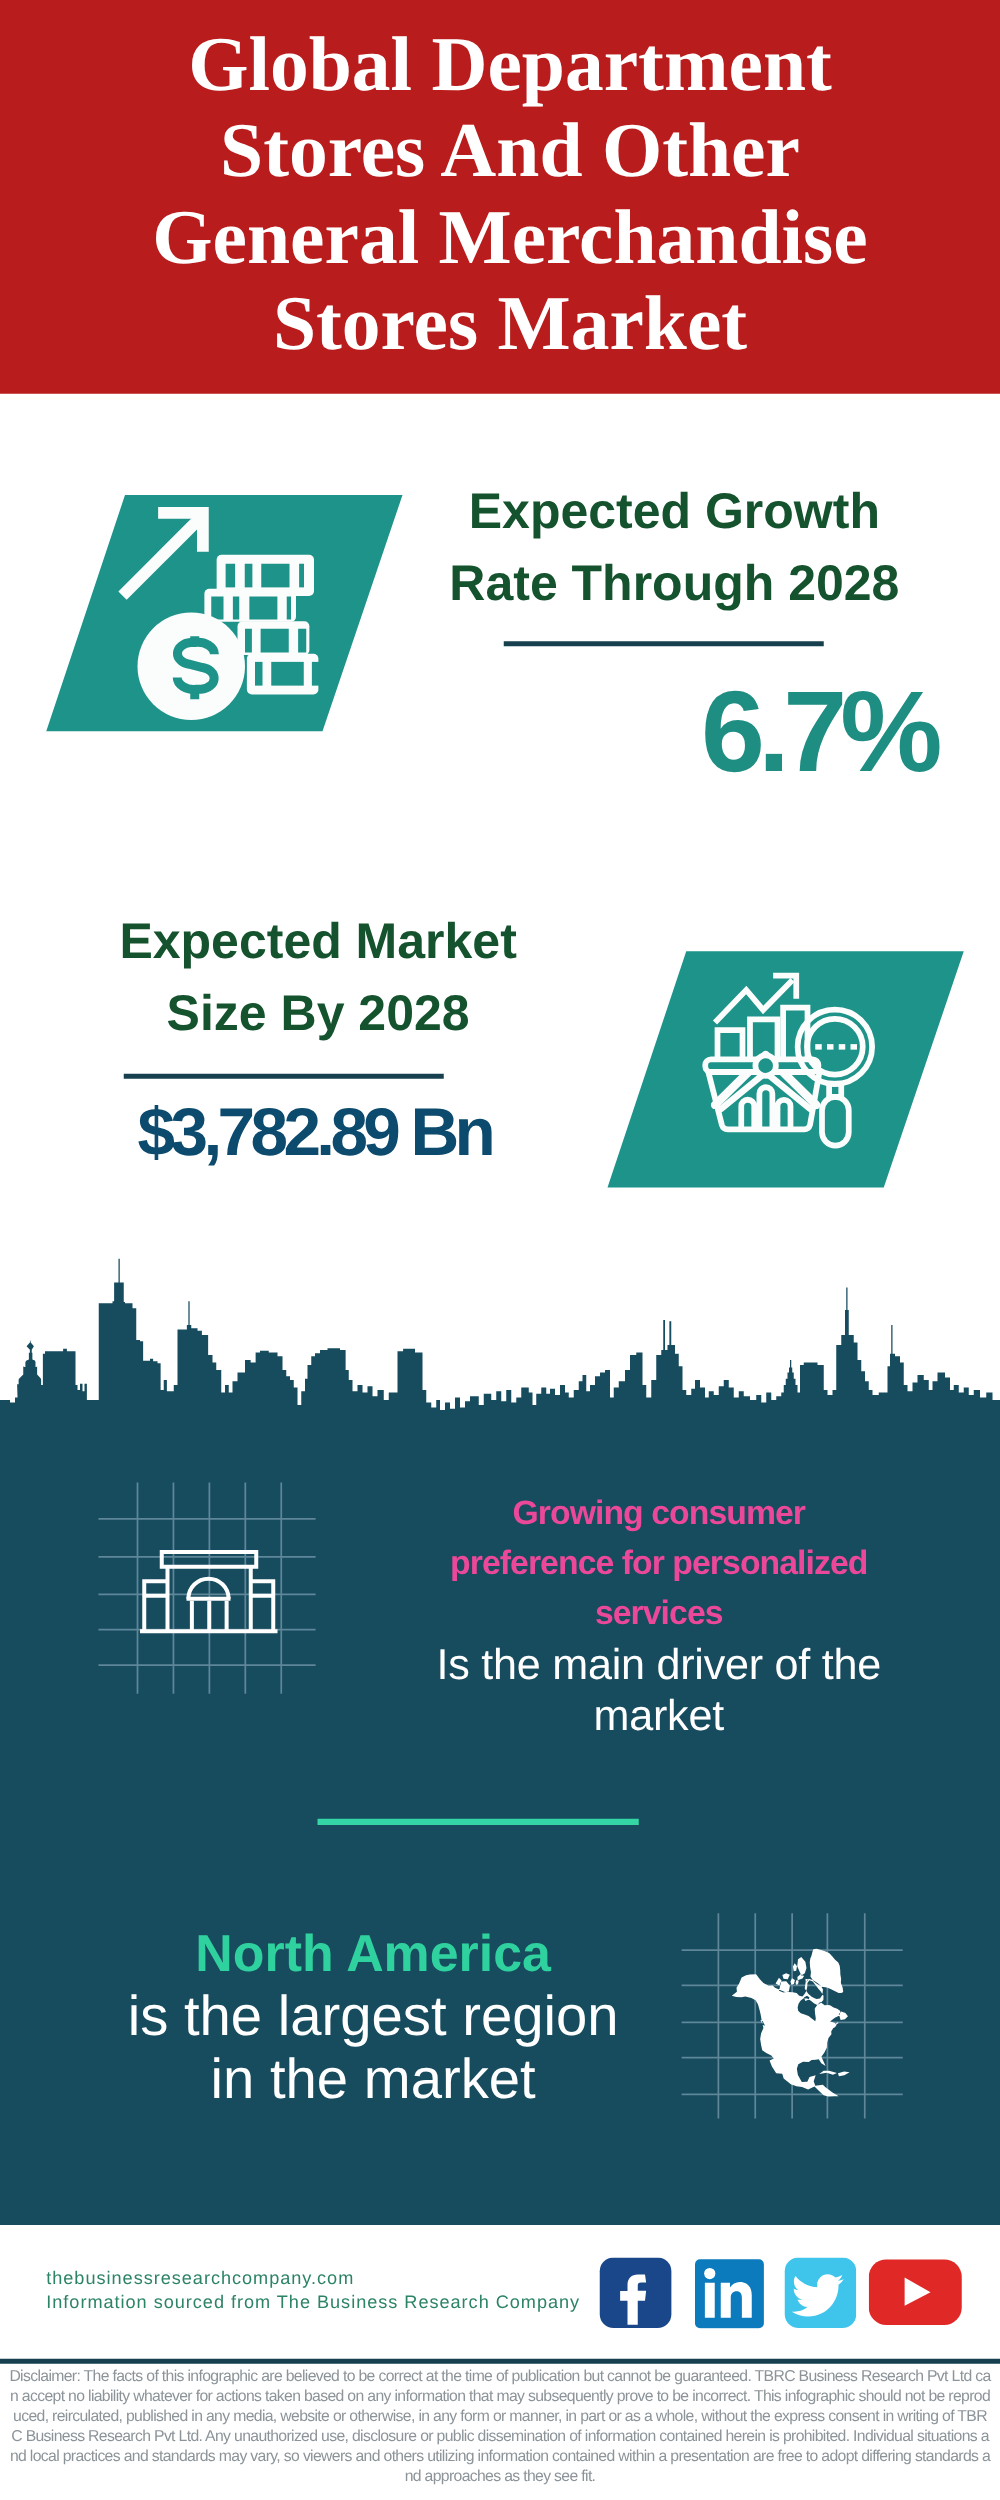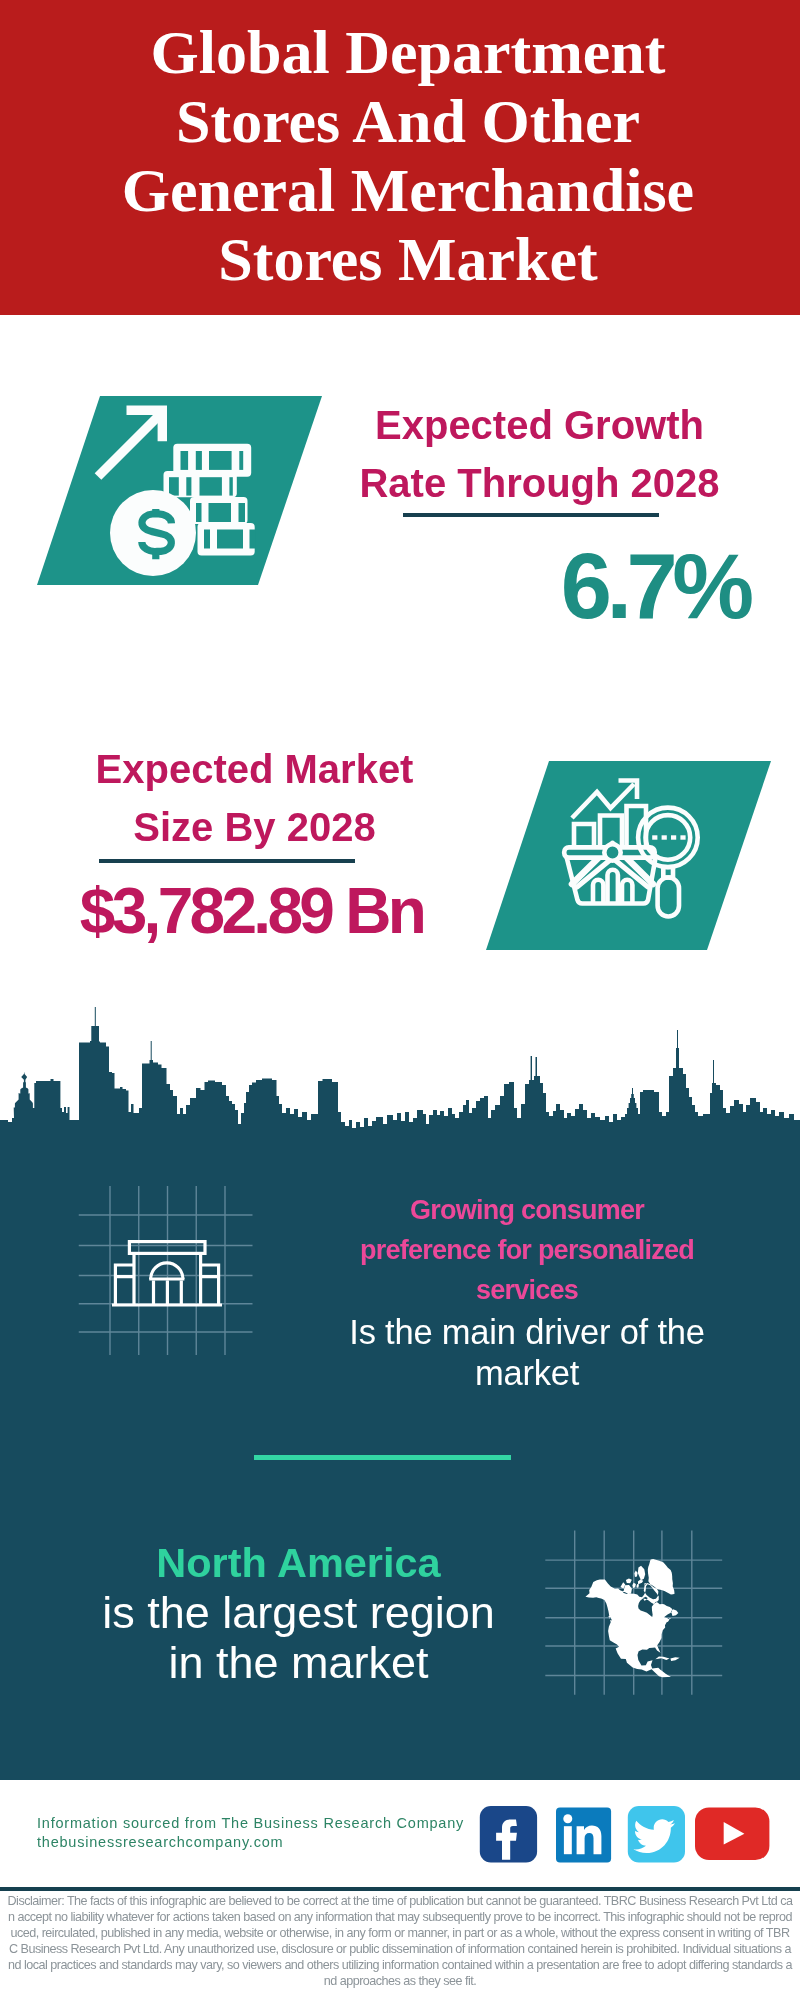--- a/index.html
+++ b/index.html
@@ -13,27 +13,27 @@
   .header .title{position:absolute;left:8px;top:0;width:800px;text-align:center;
     color:#ffffff;font-size:62px;line-height:69px;font-weight:bold;}
   .header .title .l{display:block;}
   .header .title .l1{padding-top:18px;}
 
   
   .stat1-icon{position:absolute;left:35px;top:395px;}
   .stat1-text{position:absolute;left:339.5px;top:381px;width:400px;text-align:center;}
   .stat2-icon{position:absolute;left:484px;top:760px;}
   .stat2-text{position:absolute;left:27px;top:725px;width:455px;text-align:center;}
-  .stat-label{color:#be185d;font-weight:bold;font-size:40px;line-height:57.5px;white-space:nowrap;margin-top:16px;}
+  .stat-label{color:#14532d;font-weight:bold;font-size:40px;line-height:57.5px;white-space:nowrap;}
   .divider{position:absolute;height:4px;background:#17404F;width:256px;}
   #div1{left:403px;top:513px;}
   #div2{left:99px;top:859px;}
   .stat-value{position:absolute;color:#1E8E83;font-weight:bold;font-size:92px;line-height:1;
     letter-spacing:-5.5px;white-space:nowrap;left:9px;top:159px;width:400px;text-align:right;}
-  .stat-value-sm{position:absolute;color:#be185d;font-weight:bold;font-size:64px;line-height:1;
+  .stat-value-sm{position:absolute;color:#0c4a6e;font-weight:bold;font-size:54px;line-height:1;
     letter-spacing:-3.7px;white-space:nowrap;left:-3px;top:154px;width:455px;text-align:center;}
 
   
   .band{position:absolute;left:0;top:1146px;width:800px;height:634px;background:#174B5E;}
   .skyline{position:absolute;left:0;top:1000px;width:800px;height:1000px;}
 
   
   .driver-icon{position:absolute;left:70px;top:1180px;}
   .driver-text{position:absolute;left:301px;top:1190px;width:452px;text-align:center;}
   .hl{color:#ec4899;font-weight:bold;font-size:27px;line-height:40px;letter-spacing:-0.75px;}
@@ -223,22 +223,22 @@
       <path d="M39.7,20.6 V184.7 M69.2,20.6 V184.7 M98.7,20.6 V184.7 M126.9,20.6 V184.7 M156.8,20.6 V184.7"></path>
       <path d="M10.3,50.1 H187.2 M10.3,78.3 H187.2 M10.3,107.8 H187.2 M10.3,136 H187.2 M10.3,165.5 H187.2"></path>
     </g>
     <g transform="translate(49.5,49) scale(1.045,1.01)">
       <path fill-rule="evenodd" d="M8.4,22.7 L11.8,21 L14.7,20.4 L19.5,20.2 L22.4,24.2 L25.1,27.2 L29.1,29.4 L32.2,29.1 L34,30.9 L38.8,33 L41.6,34.3 L44,34.2 L47.5,34.4 L50.5,35.1 L52.5,37.3 L55,37.8 L56.6,35.9 L58,33.3 L58.6,30.7 L58.8,27.2 L60.3,25 L62.8,26 L65,28.7 L67,31.4 L69,33.9 L71.1,37.2 L71,40.5 L68.9,42.9 L66.3,44.5 L64.4,47.3 L64.6,51 L65.2,55.3 L64.8,57.5 L62.1,55.2 L59.7,53.2 L56.6,52.1 L53.7,51 L51.7,49.1 L51.3,46.5 L52,43.5 L53.5,41.1 L55.9,39.2 L58.6,39.5 L61.4,41.2 L64,43.3 L66.3,44.5 L68.6,42.2 L72,44.8 L74.4,44.6 L76.1,44.7 L78.8,46.6 L81.6,47.5 L84,49.4 L83.5,52.1 L82.2,53.5 L79.8,54.7 L77.6,56.4 L76.1,57.7 L79.5,58.6 L81.2,60.1 L79.9,62.2 L78.6,62.7 L77,65.5 L77.2,67.7 L74.9,70.6 L73.8,74.5 L73.7,78.2 L71.8,82.2 L69.5,85.6 L72.7,92.9 L69.4,90.7 L67.5,87.5 L65.1,87.9 L62,88.1 L59.8,89.8 L55.4,89.5 L51.8,91.4 L50.7,95 L51.5,100 L54.5,105.5 L58.7,105.3 L60.4,101.6 L65.1,100.2 L63.6,104.9 L64.8,108.5 L70.6,107.7 L72.4,109.5 L78,113.9 L82.7,116.8 L79.5,116.8 L74.7,117 L71.3,116 L67.7,112.7 L64.2,109.2 L59.3,111.4 L54.7,109.5 L50.4,108.9 L46.1,107.4 L40.6,102.8 L39.5,99.1 L34.9,98.7 L31.6,93.2 L29.8,88.6 L33.1,87 L31.1,84.6 L27.3,82.5 L24.2,80.4 L23.4,76.6 L22.6,71.4 L23.3,67.2 L25.1,62.7 L24,58 L22.9,51.7 L21.9,47.5 L20.9,44 L19.1,40.7 L15.9,39 L13.6,38.5 L11.3,37.9 L8.2,38.4 L4.3,38.2 L0.9,37.3 L4.8,34 L4.5,30.8 L6.5,27.6 L8.4,22.7 Z M86.2,34.3 L85.8,30.9 L84.4,27.1 L84.6,23.9 L84,20.1 L83.9,16.8 L83.5,13.5 L82.4,10.9 L79.8,8.6 L78.1,6.4 L75.6,3.5 L72.9,2.2 L69.9,1.2 L65.7,0 L63.3,0.4 L62.5,2.9 L61.9,5.5 L61,7.8 L60.6,10.6 L60.8,14.2 L61.5,18.6 L61.1,22 L63.5,25.7 L66.5,28.1 L69.9,30 L73.7,30.7 L76.5,31.8 L79.6,33.5 L82.7,35.1 L84.8,35 L86.2,34.3 Z M70.7,32.3 L70.2,36.7 L68.4,39.4 L65.6,39.8 L62.3,38.2 L59.4,35.7 L56.7,31.4 L57.5,26.1 L59.9,23.7 L63.2,24.9 L66.5,27.2 L69.2,29.5 L70.7,32.3 Z M67.8,99.2 L71.2,96.6 L75.4,96.7 L81.4,98.4 L78.3,99.9 L73.6,98.2 L67.8,99.2 Z M82.2,98.6 L86.9,97.3 L91.1,97.8 L87,100.2 L82.9,101 L82.2,98.6 Z M84.2,56.4 L87.5,55.8 L89.8,53.4 L87.9,50.9 L84.8,49.8 L82.8,51.7 L84.2,56.4 Z M22.7,56.3 L24.7,60.4 L26.3,61 L24.7,57.5 L22.7,56.3 Z M37,33.3 L40.4,34.7 L44.6,33.9 L45.4,29.4 L42.6,25.8 L38.8,26 L37,33.3 Z M34.4,27.6 L37.3,29.2 L39,25.2 L37,22.9 L34.4,27.6 Z M54.1,21.1 L56.8,19.5 L58.1,15.2 L57.2,10.2 L54.1,6.6 L51.6,8.3 L51,13.8 L54.1,21.1 Z M51.3,25 L55,23.6 L56.2,21.5 L53.5,20.2 L51.1,22.4 L51.3,25 Z M40.5,23.7 L43.7,24.1 L45.3,20.6 L42.5,19.4 L39.6,20.8 L40.5,23.7 Z M57.2,41.3 L59.5,40.4 L60.4,38.7 L58.5,37.3 L56.1,38.7 L57.2,41.3 Z M48.3,17.9 L50.2,17.4 L50.8,13.8 L49.1,11.4 L47.7,14 L48.3,17.9 Z M46.5,28.6 L48.5,27.9 L49.2,24.8 L47,23.4 L45.8,26 L46.5,28.6 Z M50.1,28.5 L51.6,28.1 L52.1,25.3 L50.4,24.7 L49.7,26.9 L50.1,28.5 Z M57.5,26.1 L58.9,25.4 L59,23.9 L57.3,24 L57.5,26.1 Z M80.7,60 L82.7,58.8 L81.9,58.3 L80.4,59.4 L80.7,60 Z" fill="#FFFFFF"></path>
     </g>
   </svg>
 
   <div class="footer"></div>
   <div class="src">
+    <div>thebusinessresearchcompany.com</div>
     <div>Information sourced from The Business Research Company</div>
-    <div>thebusinessresearchcompany.com</div>
   </div>
 
   <svg class="sico" style="left:479px;top:1806px" width="59" height="58" viewBox="0 0 59 58">
     <rect x="0.8" y="0" width="57.3" height="56.4" rx="11" fill="#1A4789"></rect>
     <path d="M37.0,13.6 h-5.8 c-4.9,0 -8.2,3.2 -8.2,8.2 v4.9 h-5.9 v8.0 h5.9 v19.0 h8.2 v-19.0 h5.8
              l0.9,-8.0 h-6.7 v-4.0 c0,-1.8 0.5,-2.7 2.8,-2.7 h3.9 z" fill="#FFFFFF"></path>
   </svg>
 
   <svg class="sico" style="left:556px;top:1807px" width="56" height="56" viewBox="0 0 56 56">
     <rect x="0" y="0.4" width="55.1" height="55.1" rx="4" fill="#0B7BBD"></rect>

